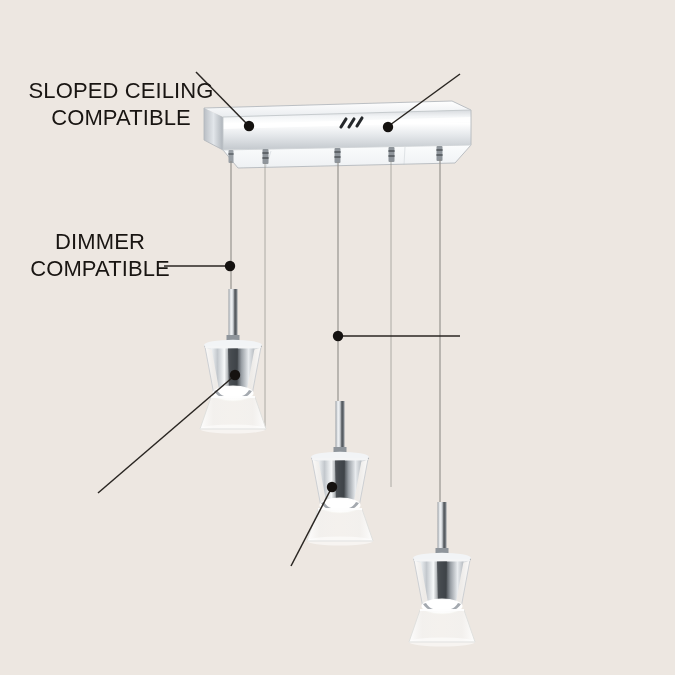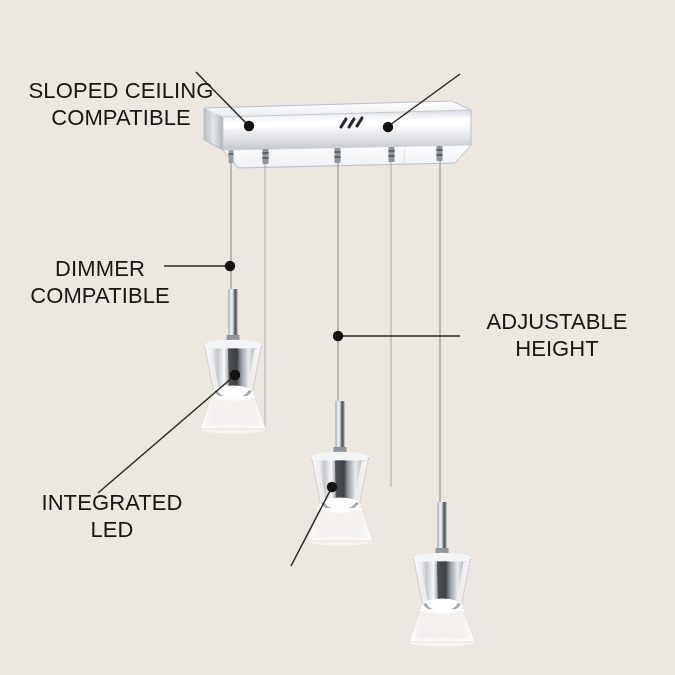--- a/index.html
+++ b/index.html
@@ -16,21 +16,21 @@
     color:#191512;
     font-size:22px;
     line-height:27px;
     letter-spacing:.1px;
     white-space:pre-line;
     font-family:"Liberation Sans", sans-serif;
   }
   .c-center{text-align:center;}
   #lbl-sloped{left:14px;top:30px;width:214px;margin-top:47px;}
   #lbl-switch{left:430px;top:30px;width:196px;}
-  #lbl-dimmer{left:10px;top:255px;width:180px;}
+  #lbl-dimmer{left:10px;top:228px;width:180px;}
   #lbl-adjust{left:462px;top:308px;width:190px;}
   #lbl-led{left:18px;top:489px;width:188px;}
   #lbl-acrylic{left:213px;top:567px;width:160px;}
 </style>
 </head>
 <body>
 
 <div id="stage">
 
   <svg id="art" viewBox="0 0 675 675">
@@ -217,20 +217,16 @@
     </g>
   </svg>
 
   <div class="callout c-center" id="lbl-sloped">SLOPED CEILING
 COMPATIBLE</div>
 
 
   <div class="callout c-center" id="lbl-dimmer">DIMMER
 COMPATIBLE</div>
 
-  <div class="callout c-center" id="lbl-adjust">ADJUSTABLE
-HEIGHT</div>
-
-  <div class="callout c-center" id="lbl-led">INTEGRATED
-LED</div>
+
 
 
 </div>
 
 </body></html>

